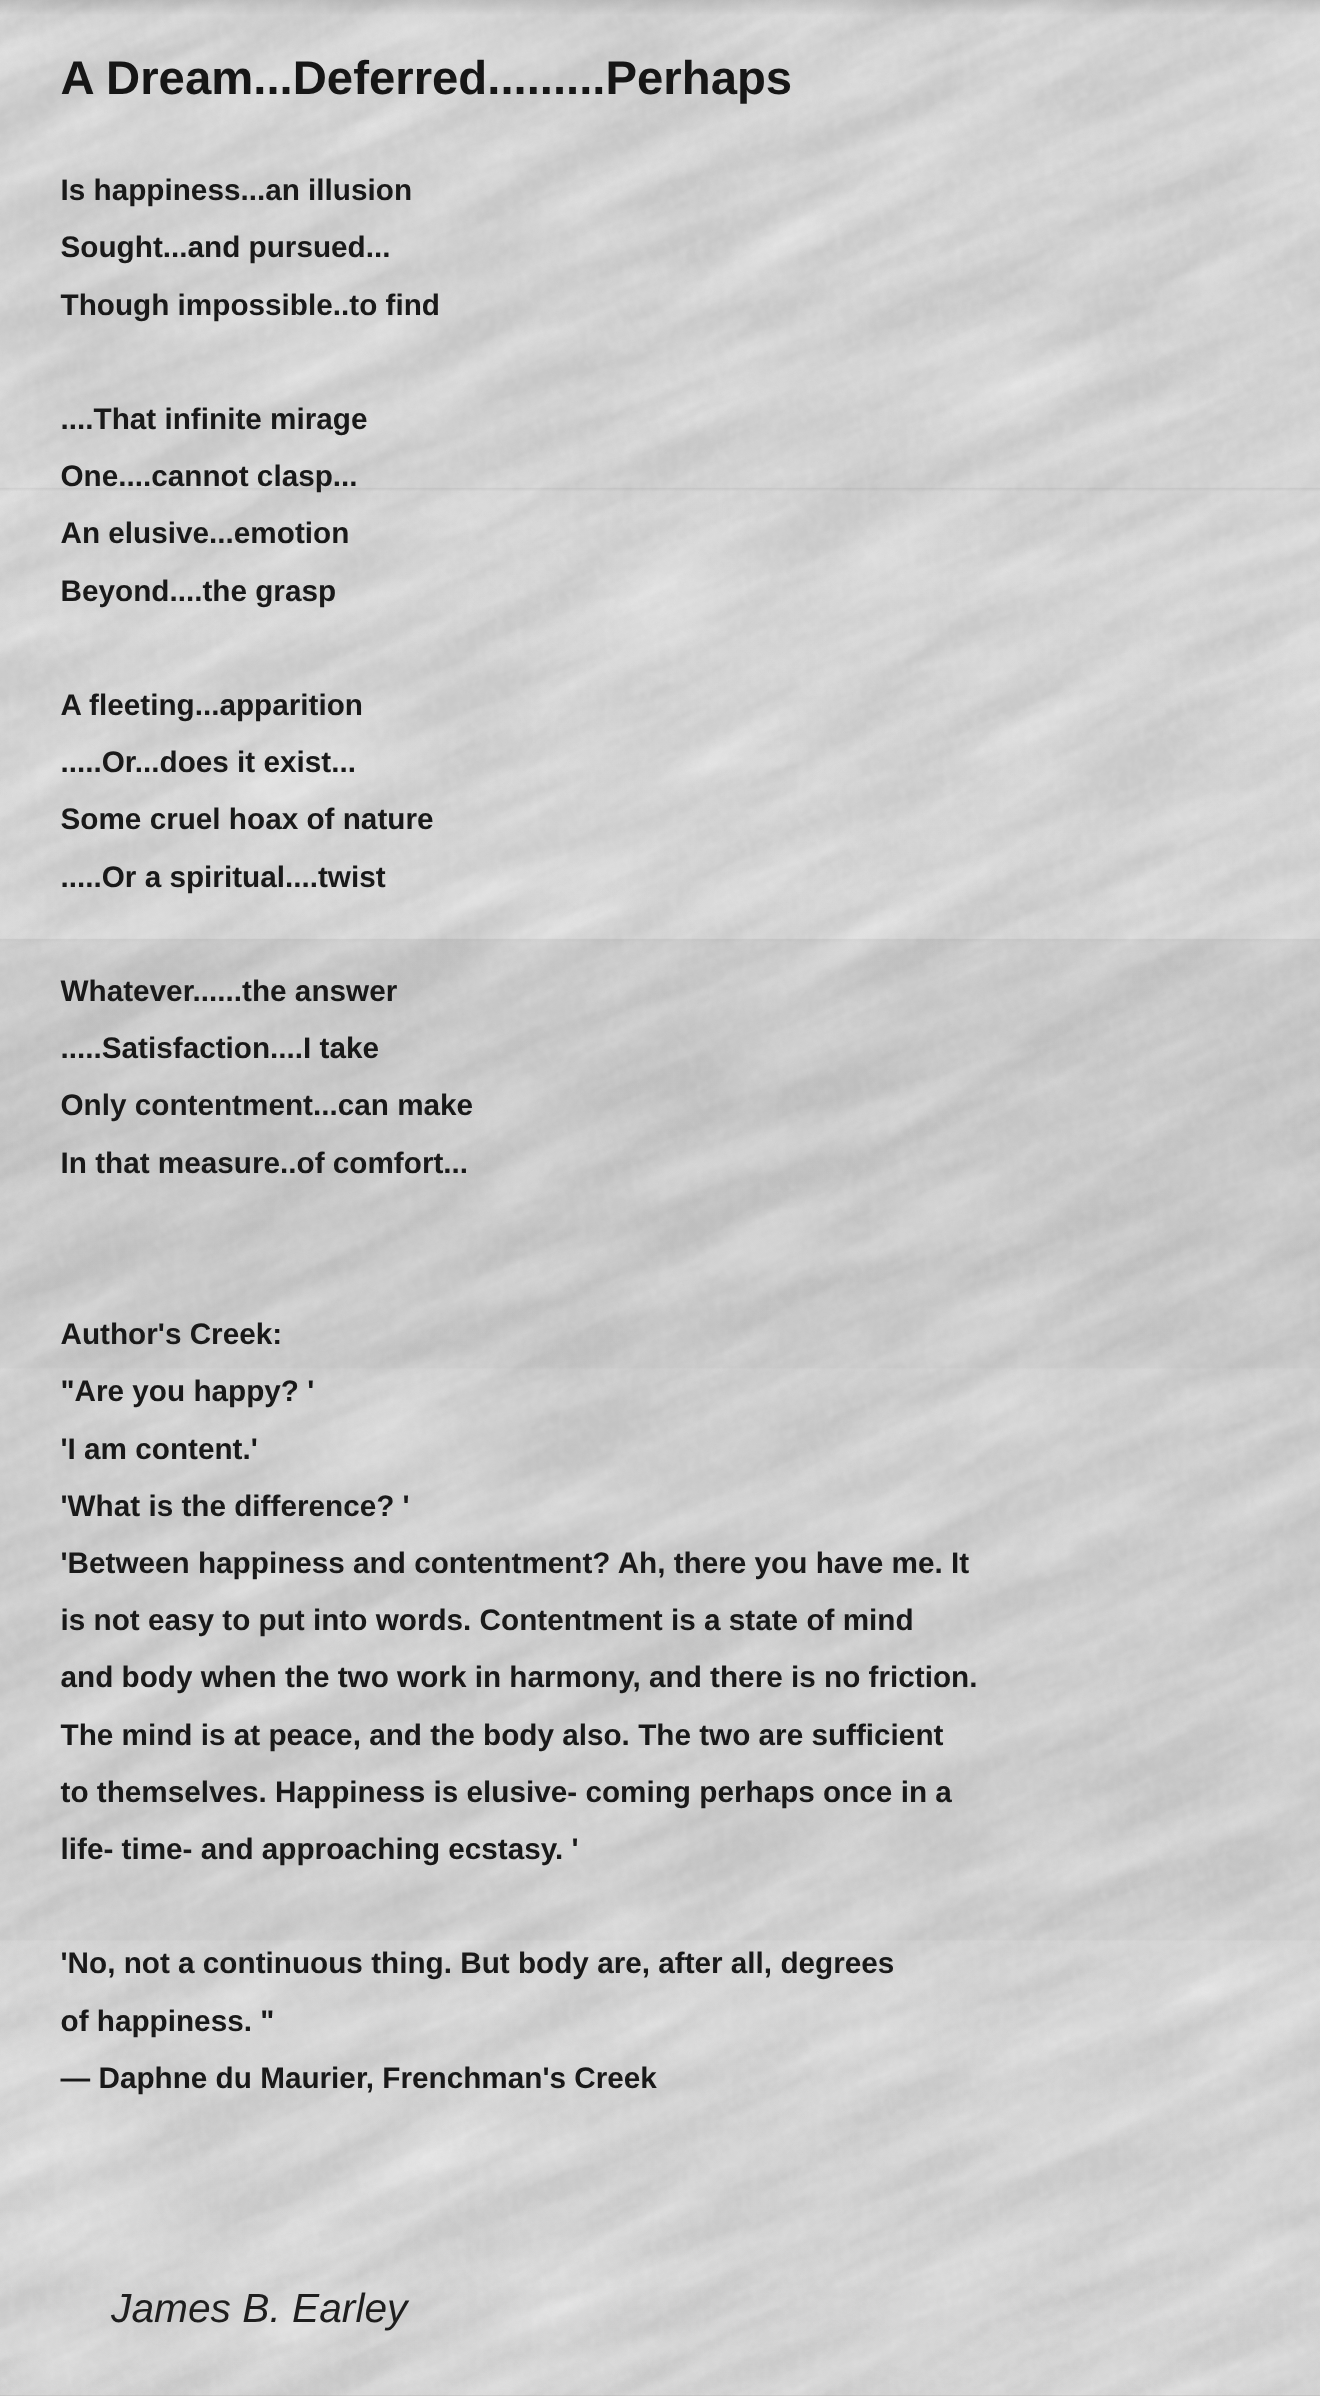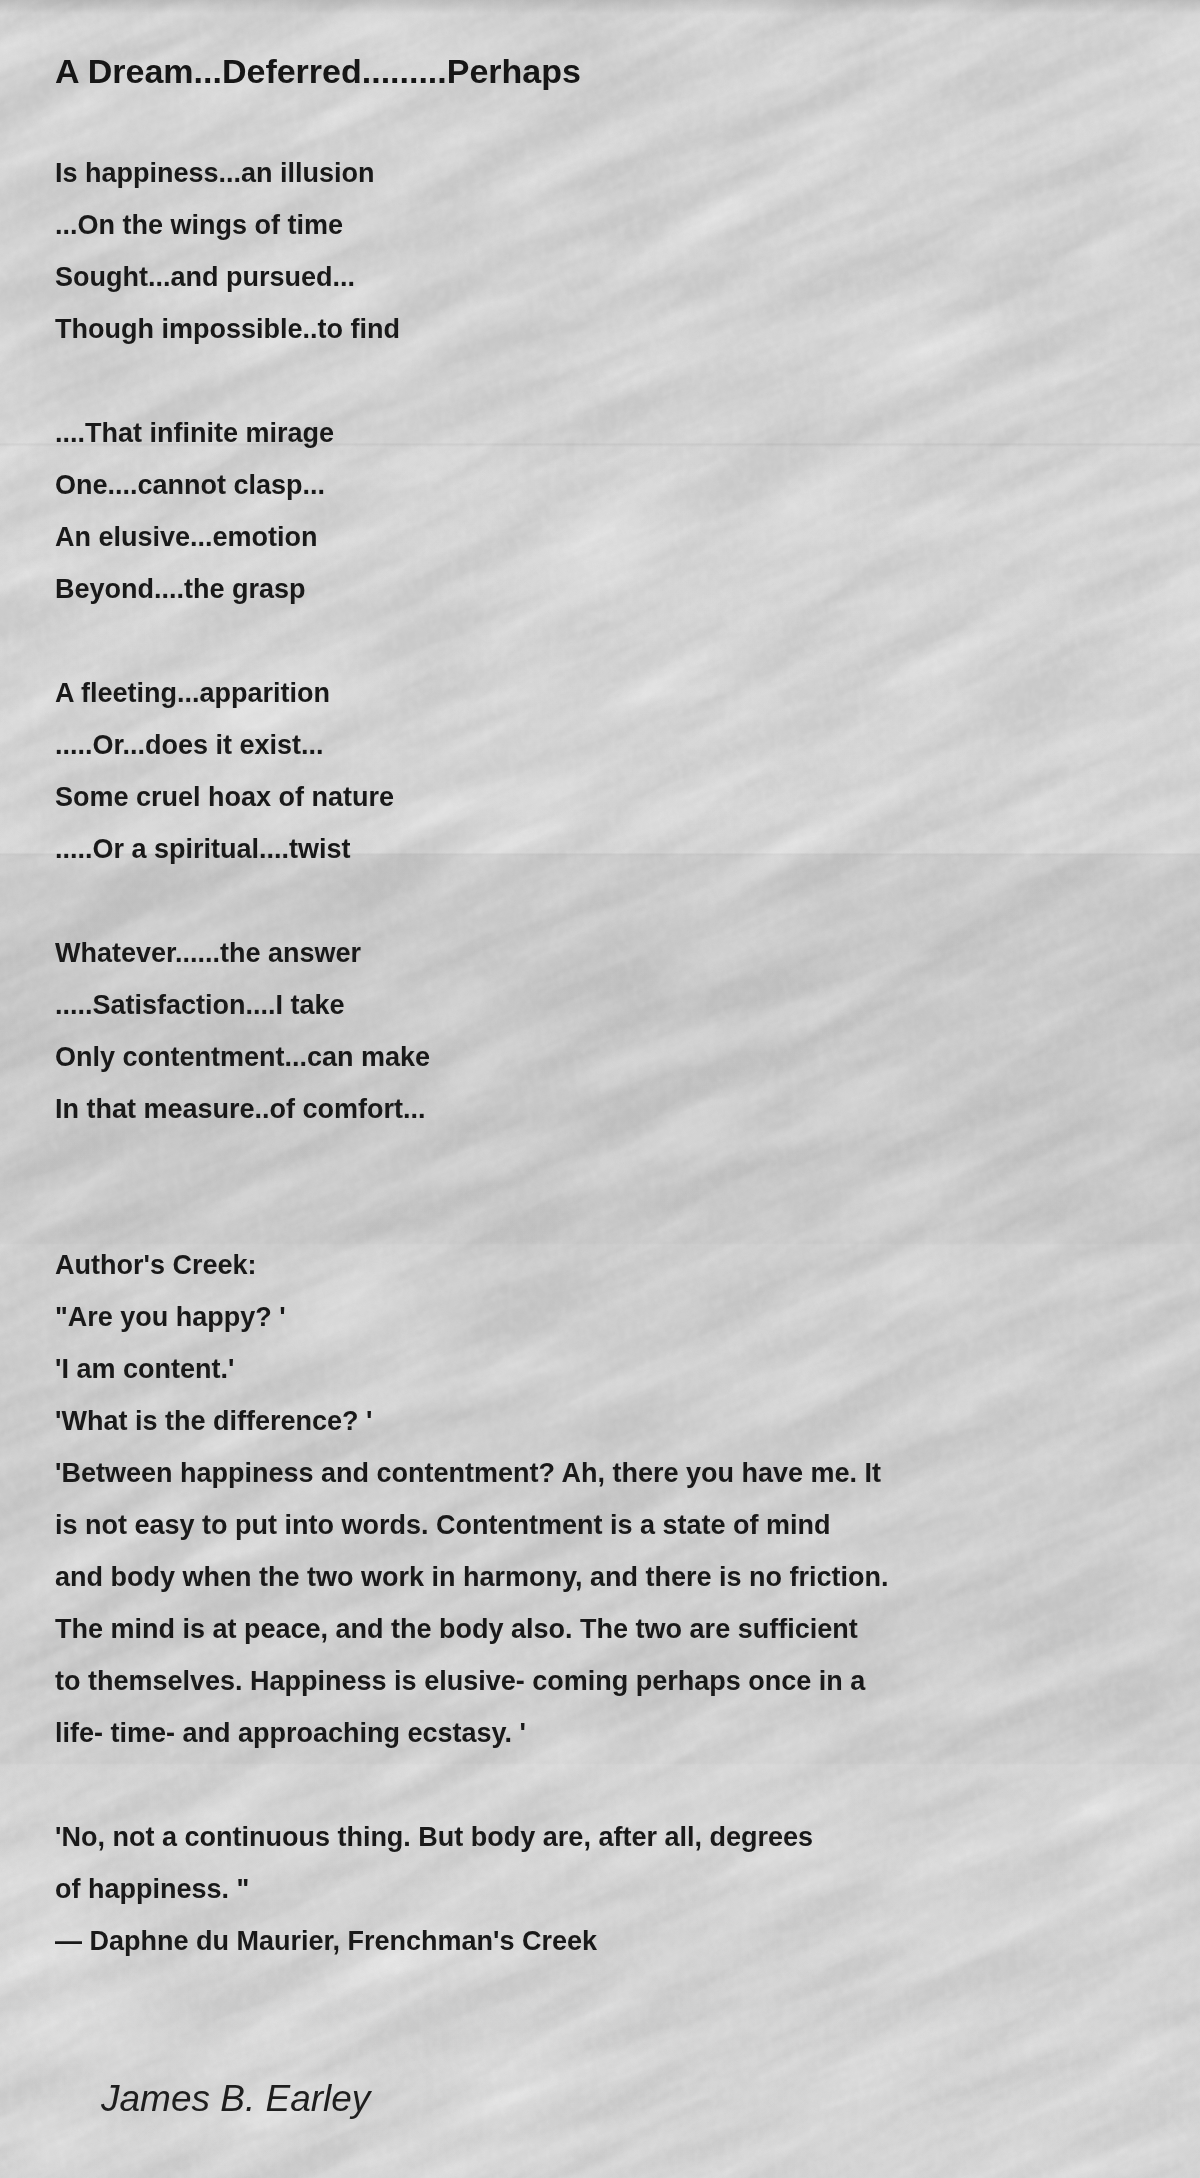--- a/index.html
+++ b/index.html
@@ -46,21 +46,21 @@
       rgba(0,0,0,0.02) 1763px,
       rgba(255,255,255,0.035) 1765px,
       rgba(255,255,255,0.035) 2178px
     );
   }
   .title {
     position: absolute;
     left: 55px;
     top: 48px;
     margin: 0;
-    font-size: 34px;
+    font-size: 43px;
     line-height: 46px;
     font-weight: 700;
     color: #161616;
     white-space: nowrap;
   }
   .poem {
     position: absolute;
     left: 55px;
     top: 147px;
     width: 1110px;
@@ -125,21 +125,20 @@
       <rect x="0" y="0" width="1200" height="2178" filter="url(#grain)"></rect>
     </g>
   </svg>
 
   <div class="bands"></div>
 
   <h1 class="title">A Dream...Deferred.........Perhaps</h1>
 
   <div class="poem">
       <div class="poem-line">Is happiness...an illusion</div>
-      <div class="poem-line">...On the wings of time</div>
       <div class="poem-line">Sought...and pursued...</div>
       <div class="poem-line">Though impossible..to find</div>
       <div class="poem-line">&nbsp;</div>
       <div class="poem-line">....That infinite mirage</div>
       <div class="poem-line">One....cannot clasp...</div>
       <div class="poem-line">An elusive...emotion</div>
       <div class="poem-line">Beyond....the grasp</div>
       <div class="poem-line">&nbsp;</div>
       <div class="poem-line">A fleeting...apparition</div>
       <div class="poem-line">.....Or...does it exist...</div>

